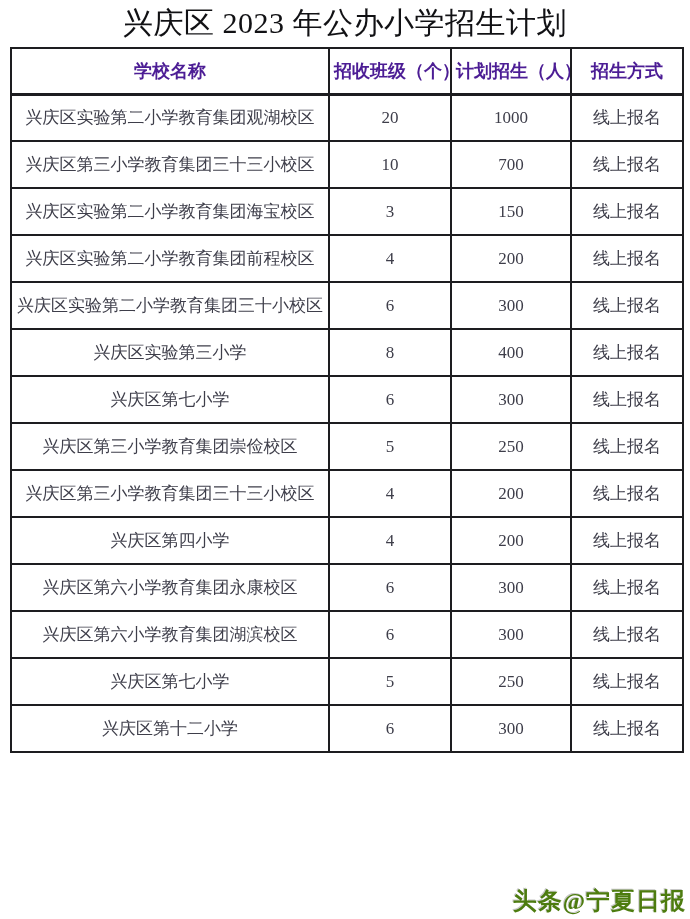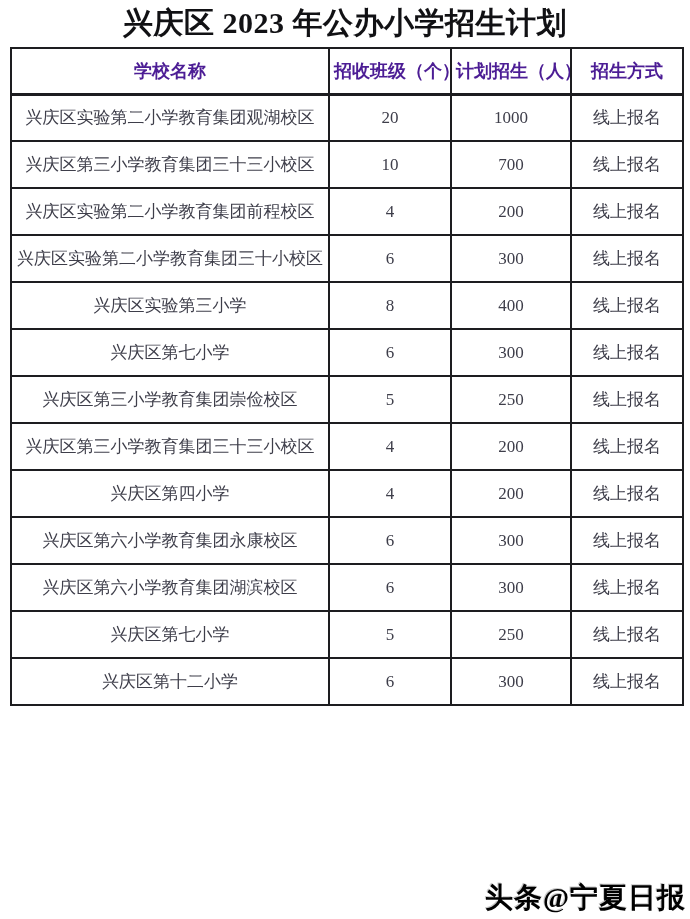--- a/index.html
+++ b/index.html
@@ -8,21 +8,21 @@
     height: 919px;
     background: #ffffff;
     font-family: "Liberation Serif", "DejaVu Serif", serif;
     position: relative;
     overflow: hidden;
   }
   .page-title {
     width: 690px;
     text-align: center;
     font-size: 30px;
-    font-weight: bold;
+    font-weight: normal;
     color: #111114;
     margin-top: 5px;
     margin-bottom: 7px;
     letter-spacing: 0.5px;
     line-height: 36px;
   }
   table.enroll-table {
     position: absolute;
     left: 10px;
     top: 47px;
@@ -52,23 +52,23 @@
   .enroll-table td {
     height: 47px;
     font-size: 17px;
     font-weight: 400;
     color: #3e3e4a;
   }
   .watermark {
     position: absolute;
     right: 4px;
     bottom: 2px;
-    font-size: 28px;
+    font-size: 24px;
     font-weight: bold;
-    color: #000000;
+    color: #4d7c0f;
     text-shadow: 1px 1px 0 #ffffff, -1px -1px 0 #c8c8c8;
     letter-spacing: 1px;
   }
 </style>
 </head>
 <body>
 
 <div class="page-title">兴庆区 2023 年公办小学招生计划</div>
 
 <table class="enroll-table">
@@ -90,20 +90,26 @@
       <tr>
         <td>兴庆区实验第二小学教育集团观湖校区</td>
         <td>20</td>
         <td>1000</td>
         <td>线上报名</td>
       </tr>
       <tr>
         <td>兴庆区第三小学教育集团三十三小校区</td>
         <td>10</td>
         <td>700</td>
+        <td>线上报名</td>
+      </tr>
+      <tr>
+        <td>兴庆区实验第二小学教育集团海宝校区</td>
+        <td>3</td>
+        <td>150</td>
         <td>线上报名</td>
       </tr>
       <tr>
         <td>兴庆区实验第二小学教育集团前程校区</td>
         <td>4</td>
         <td>200</td>
         <td>线上报名</td>
       </tr>
       <tr>
         <td>兴庆区实验第二小学教育集团三十小校区</td>

